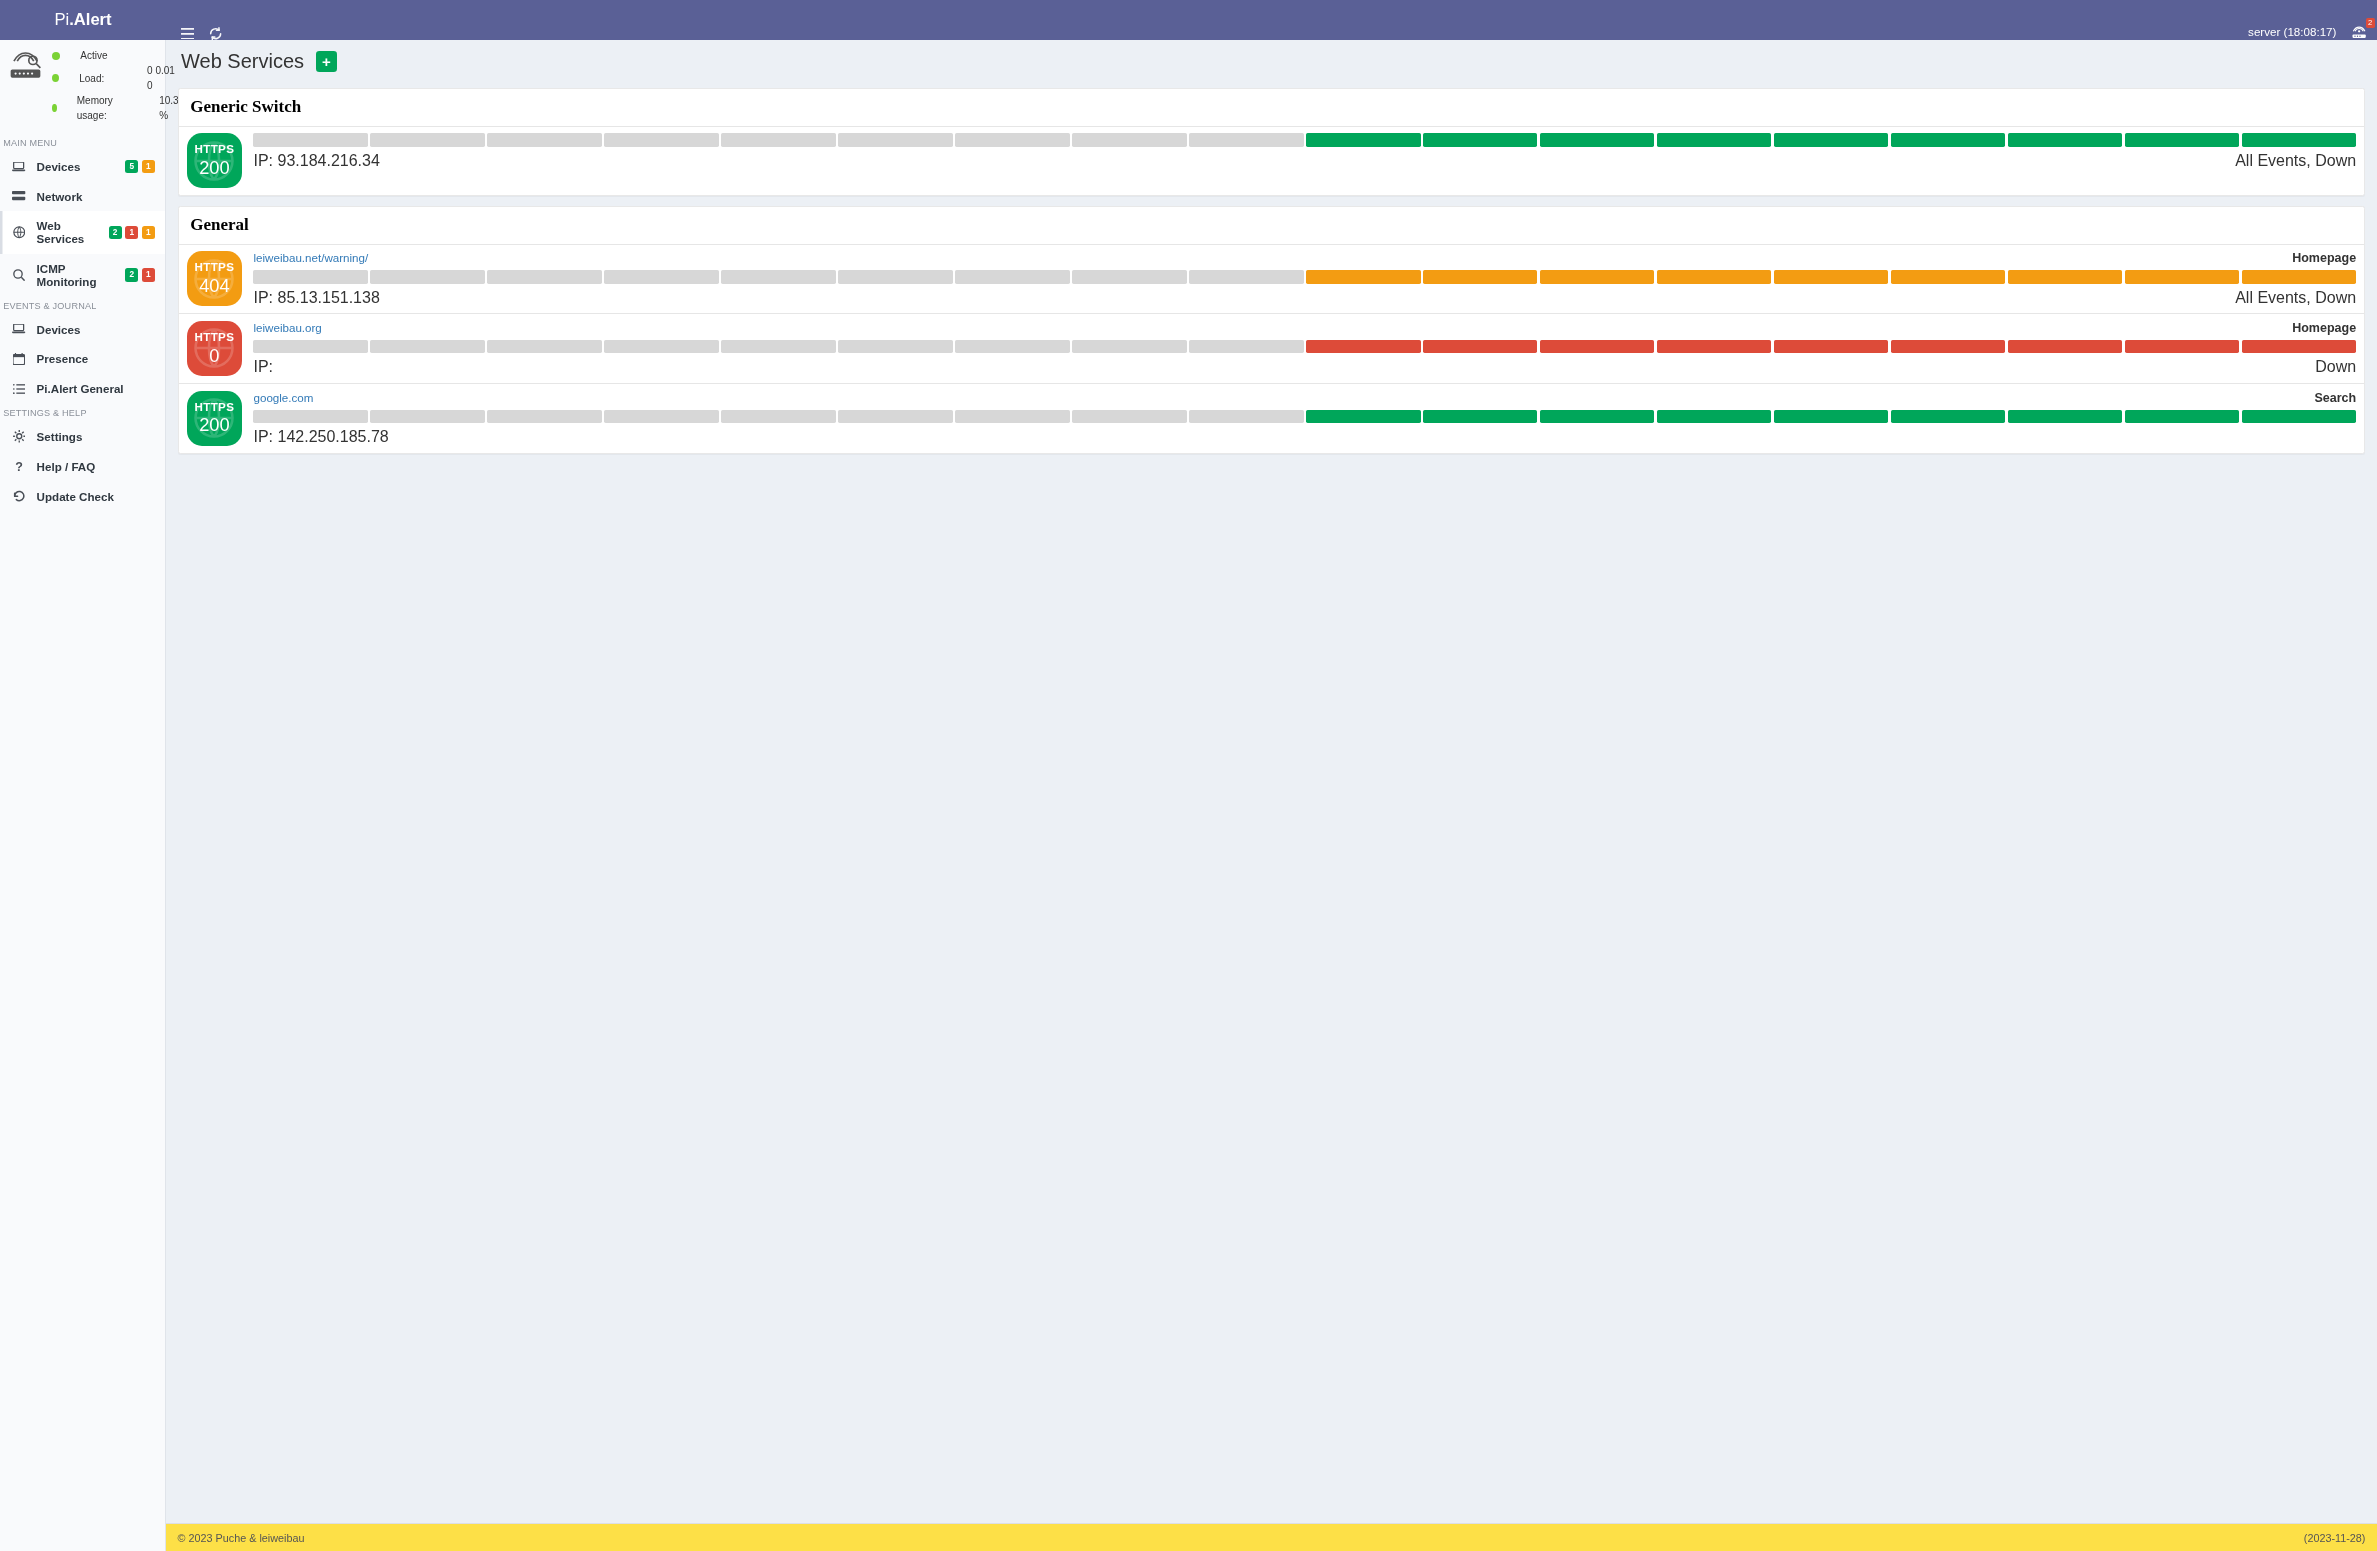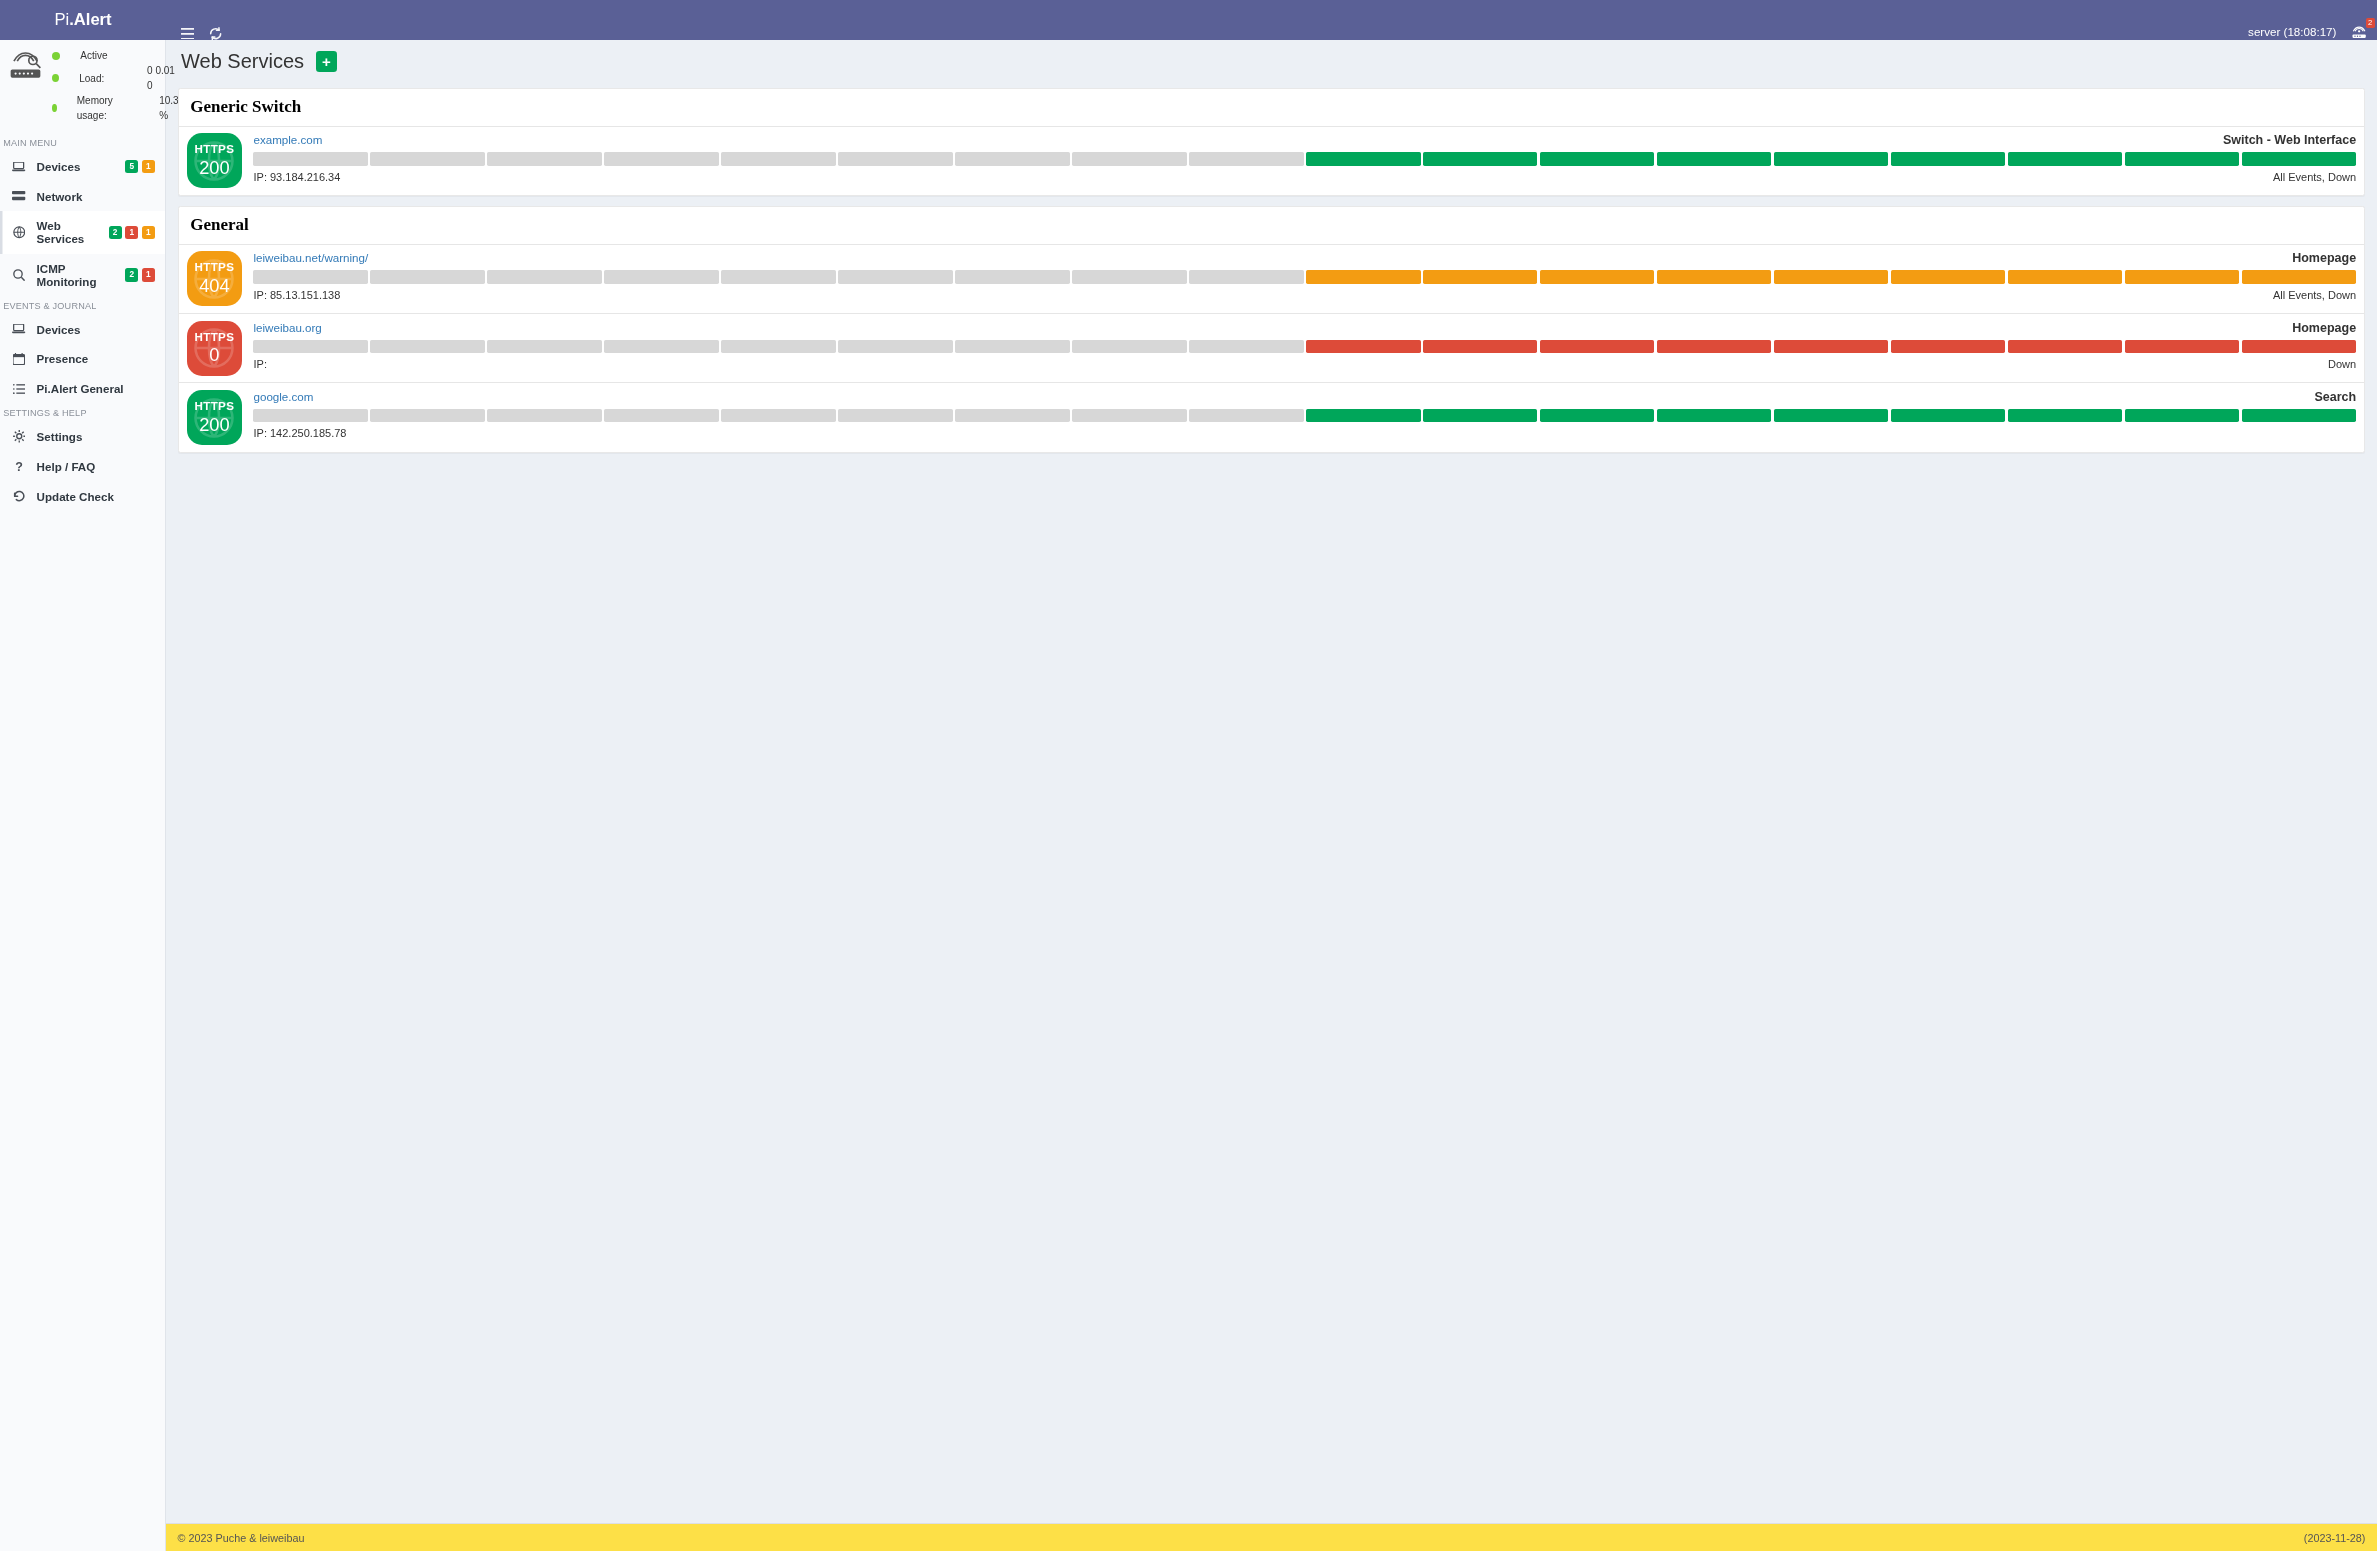--- a/index.html
+++ b/index.html
@@ -134,21 +134,21 @@
   .svc-top{display:flex;align-items:baseline;gap:8.3px;}
   .svc-top .url{color:var(--link);font-size:11.6px;cursor:pointer;}
   .svc-top .name{margin-left:auto;font-weight:700;color:#333;font-size:12.5px;}
 
   .segments{display:flex;gap:2.5px;height:13.3px;}
   .seg{flex:1;border-radius:1.7px;background:var(--grey-seg);}
   .seg.g{background:var(--green);}
   .seg.o{background:var(--orange);}
   .seg.r{background:var(--red);}
 
-  .svc-bottom{display:flex;align-items:flex-start;font-size:11px;color:#333;gap:11px;}
+  .svc-bottom{display:flex;align-items:flex-start;font-size:16px;color:#333;gap:11px;}
   .svc-bottom .ip{color:#333;}
   .svc-bottom .notes{margin-left:auto;color:#333;}
 
   
   .footer{
     margin-top:auto;border-top:0.8px solid #dcdfe4;background:#fde047;
     padding:7.5px 11.6px;display:flex;align-items:center;font-size:10.8px;color:#555;
   }
   .footer .right{margin-left:auto;color:#555;padding-left:28px;}
   .copy{font-size:10.8px;}
@@ -366,24 +366,20 @@
             <div class="svc">
               <div class="svc-badge green">
                 <svg class="globe" width="42" height="42" viewBox="0 0 50 50">
                   <circle cx="25" cy="25" r="22" fill="none" stroke="#fff" stroke-width="3"></circle>
                   <path d="M3 25h44M25 3c8 8 8 36 0 44M25 3c-8 8-8 36 0 44" stroke="#fff" stroke-width="3" fill="none"></path>
                 </svg>
                 <div class="proto">HTTPS</div>
                 <div class="code">200</div>
               </div>
               <div class="svc-main">
-                <div class="svc-top">
-                  <span class="url">example.com</span>
-                  <span class="name">Switch - Web Interface</span>
-                </div>
                 <div class="segments">
                   <div class="seg"></div>
                   <div class="seg"></div>
                   <div class="seg"></div>
                   <div class="seg"></div>
                   <div class="seg"></div>
                   <div class="seg"></div>
                   <div class="seg"></div>
                   <div class="seg"></div>
                   <div class="seg"></div>

